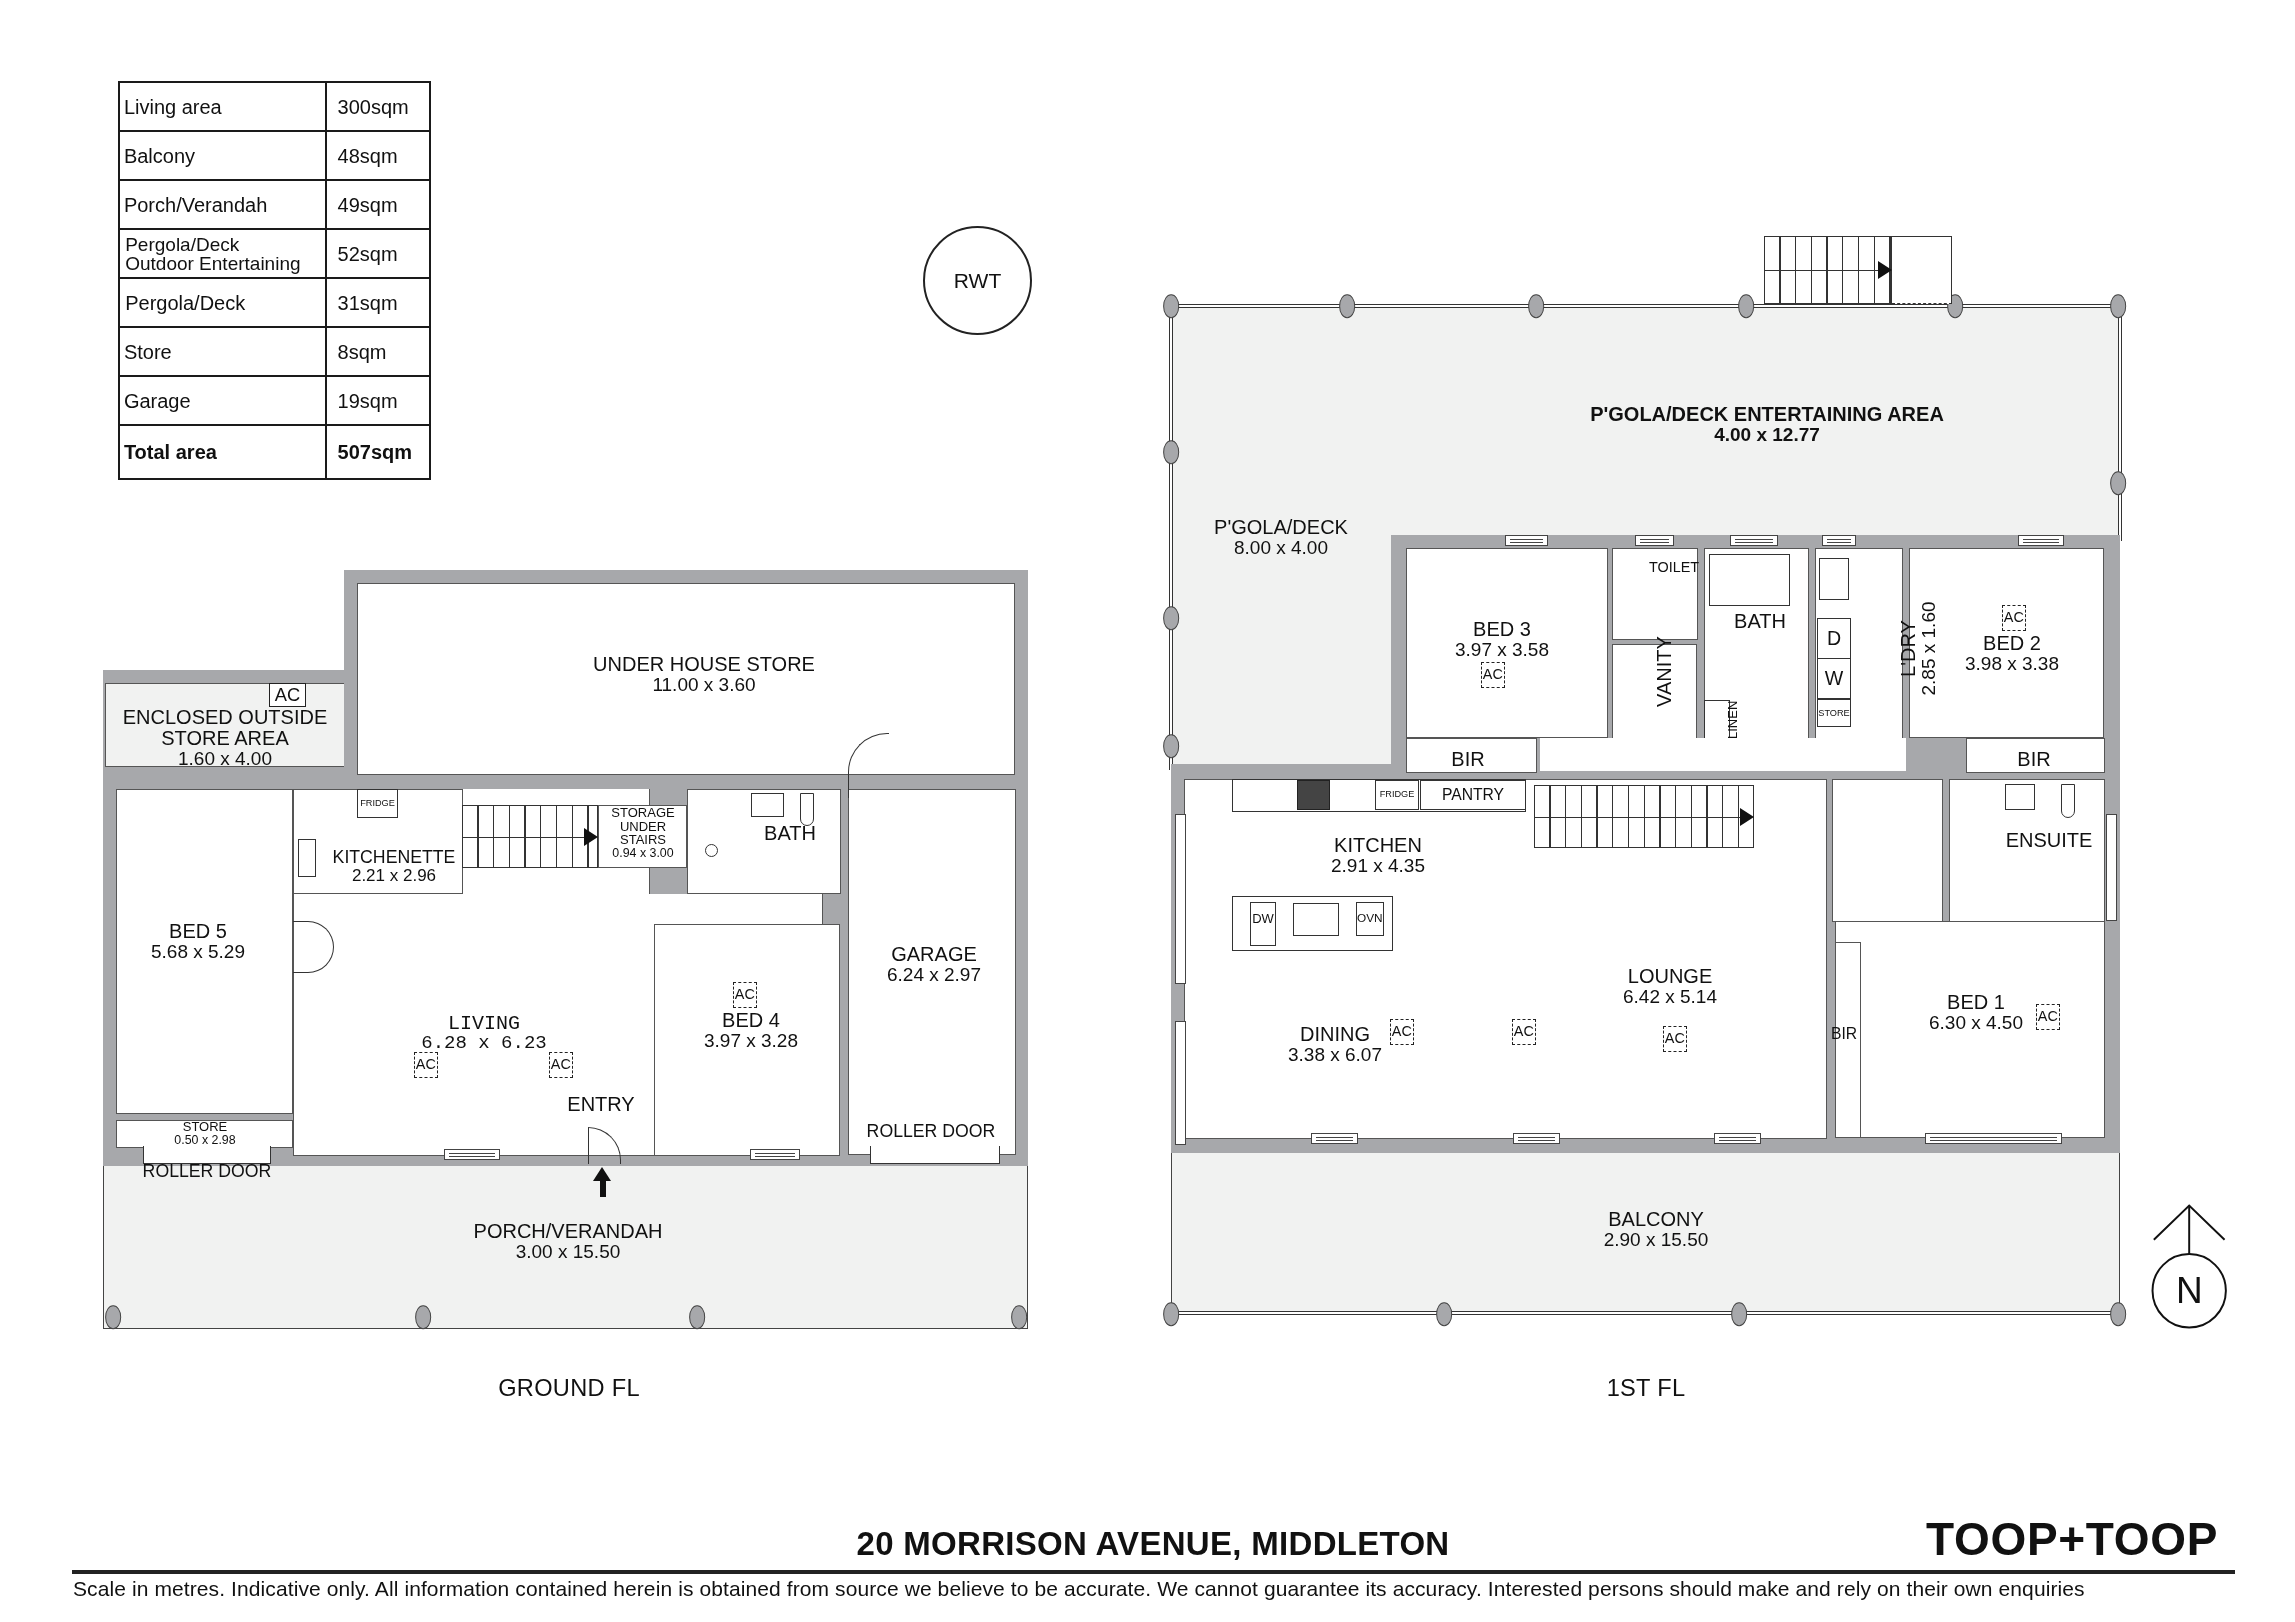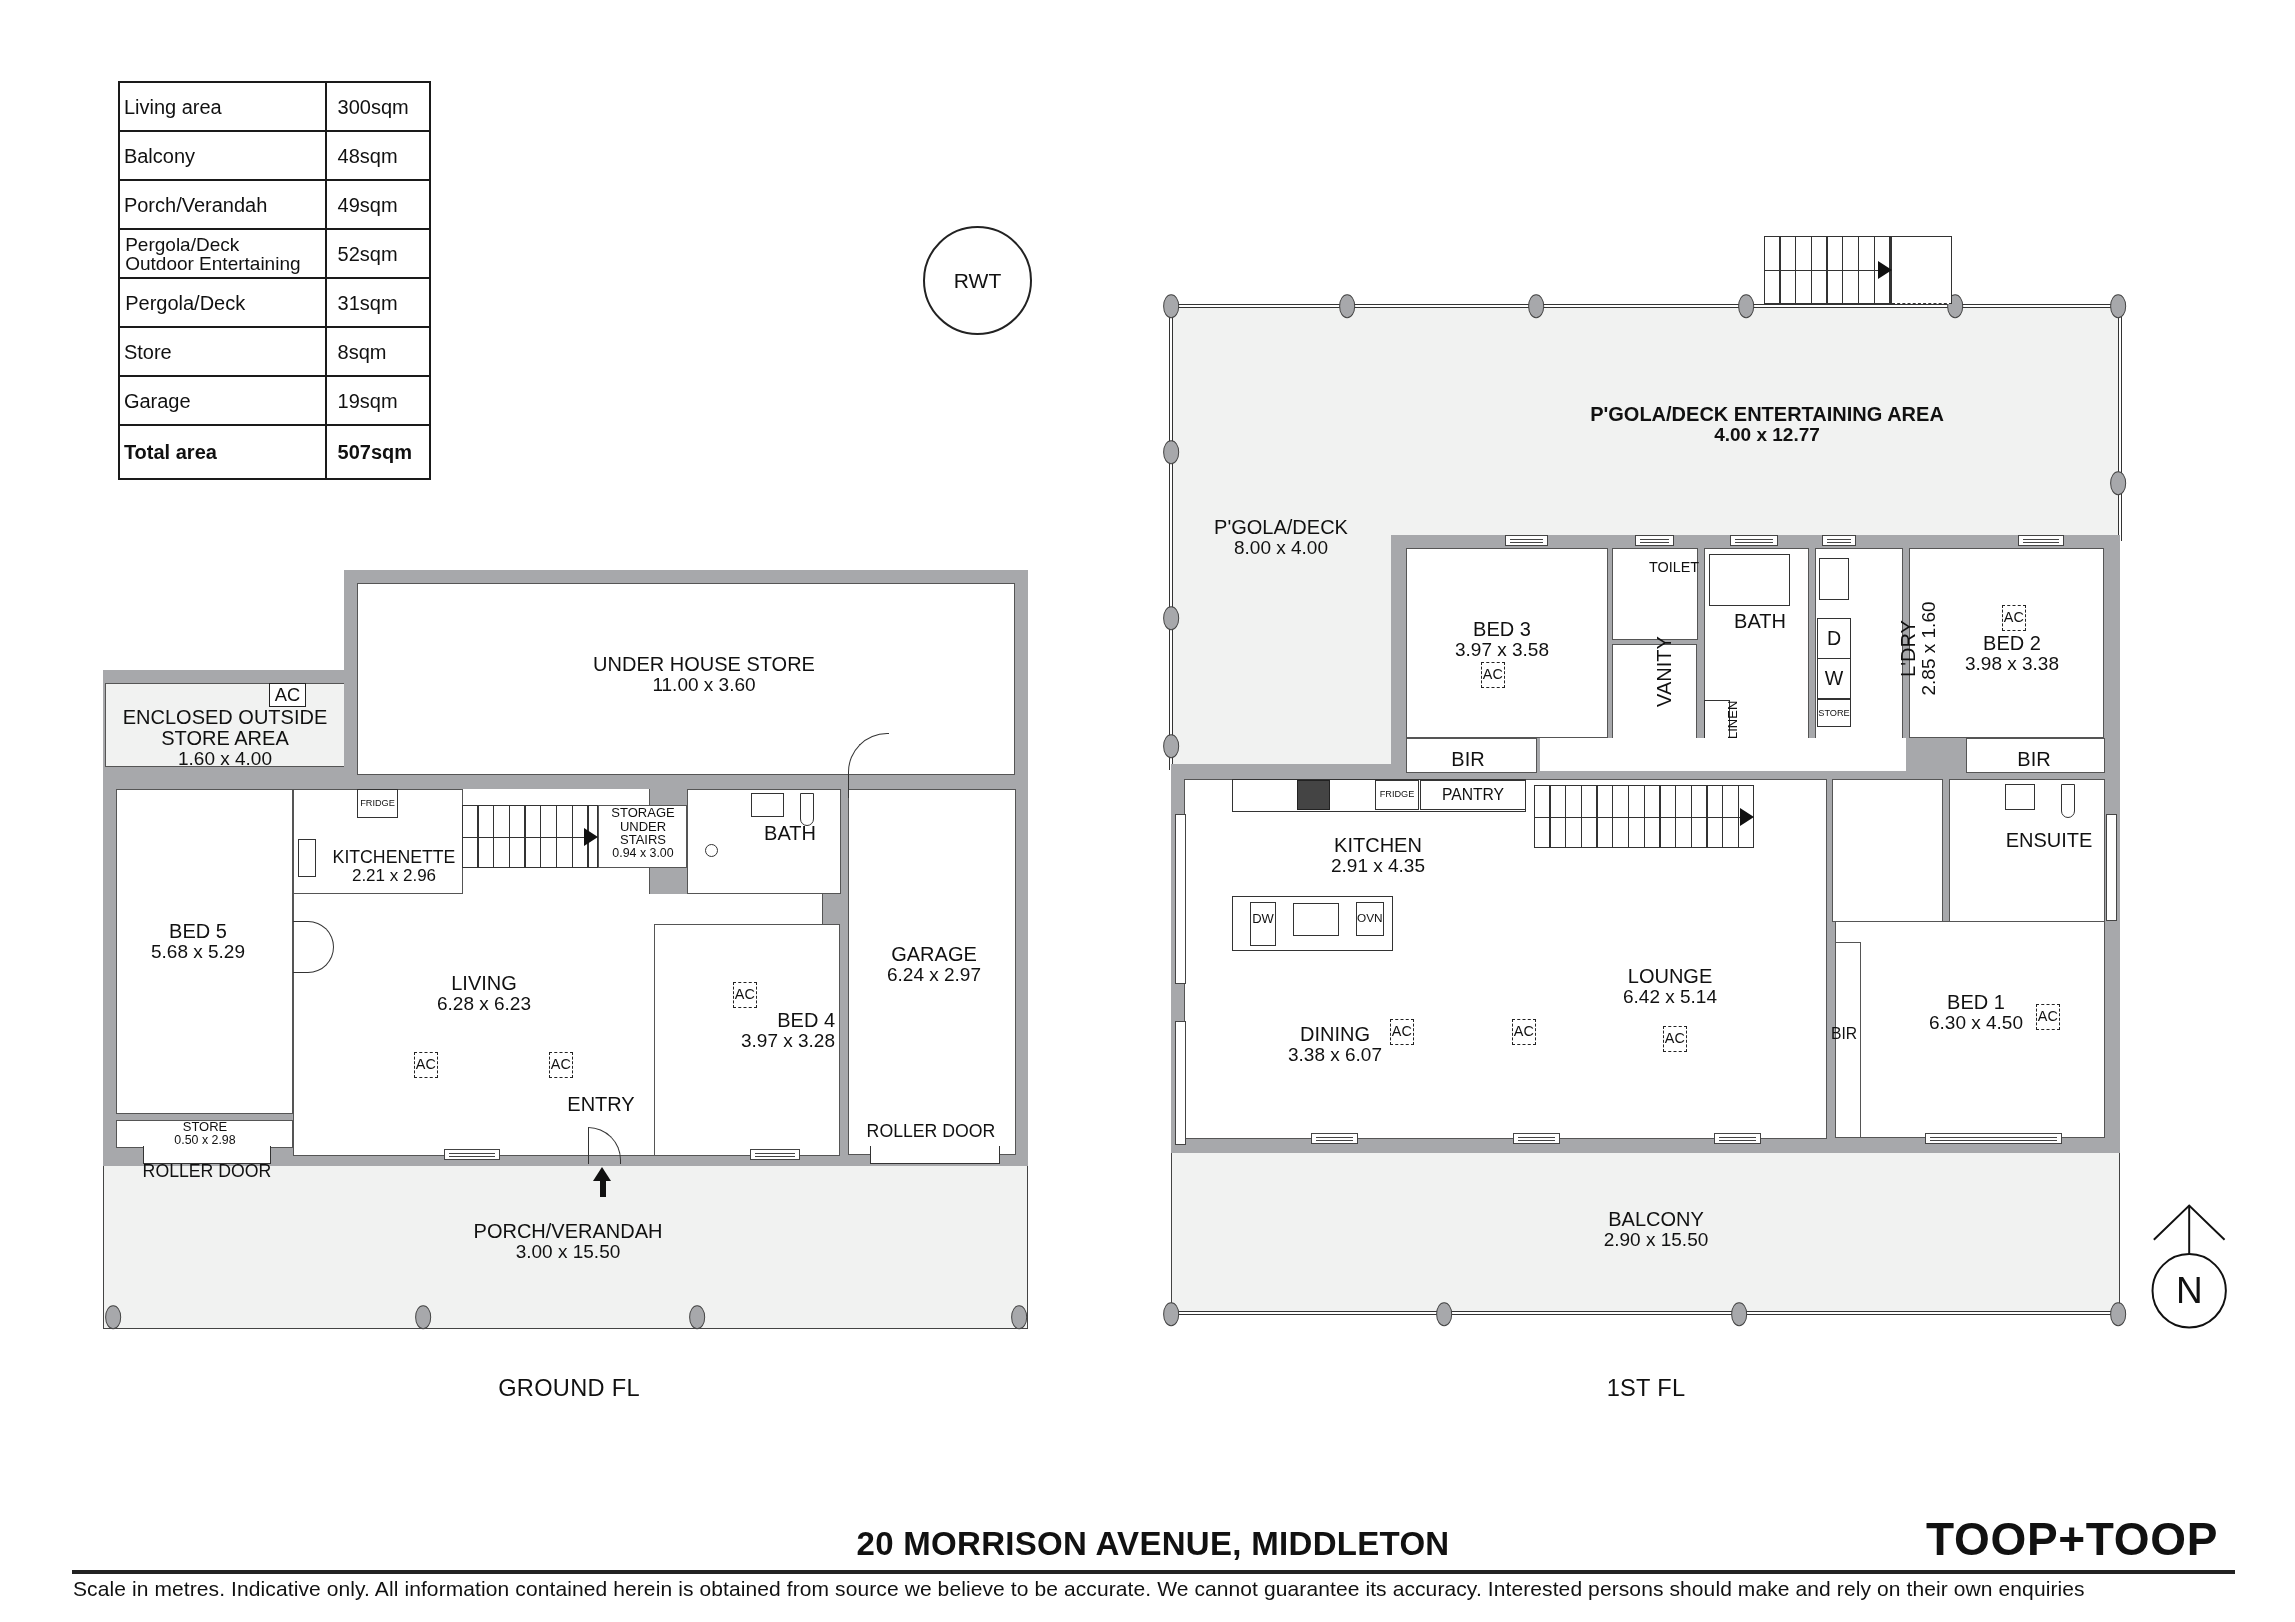--- a/index.html
+++ b/index.html
@@ -159,28 +159,28 @@
   </div>
   <div class="room-label small" style="left:643px;top:806px;">
     <span class="nm">STORAGE</span>
     <span class="nm">UNDER</span>
     <span class="nm">STAIRS</span>
     <span class="dm">0.94 x 3.00</span>
   </div>
   <div class="room-label" style="left:790px;top:823px;">
     <span class="nm">BATH</span>
   </div>
-  <div class="room-label" style="left:484px;top:973px;">
+  <div class="room-label" style="left:484px;top:1013px;font-family:Liberation Mono, monospace;">
     <span class="nm">LIVING</span>
     <span class="dm">6.28 x 6.23</span>
   </div>
   <div class="ac" style="left:414px;top:1052px;">AC</div>
   <div class="ac" style="left:549px;top:1052px;">AC</div>
   <div class="ac" style="left:733px;top:982px;">AC</div>
-  <div class="room-label" style="left:788px;top:1010px;text-align:right;">
+  <div class="room-label" style="left:751px;top:1010px;">
     <span class="nm">BED 4</span>
     <span class="dm">3.97 x 3.28</span>
   </div>
   <div class="room-label" style="left:934px;top:944px;">
     <span class="nm">GARAGE</span>
     <span class="dm">6.24 x 2.97</span>
   </div>
   <div class="room-label" style="left:601px;top:1094px;">
     <span class="nm">ENTRY</span>
   </div>

